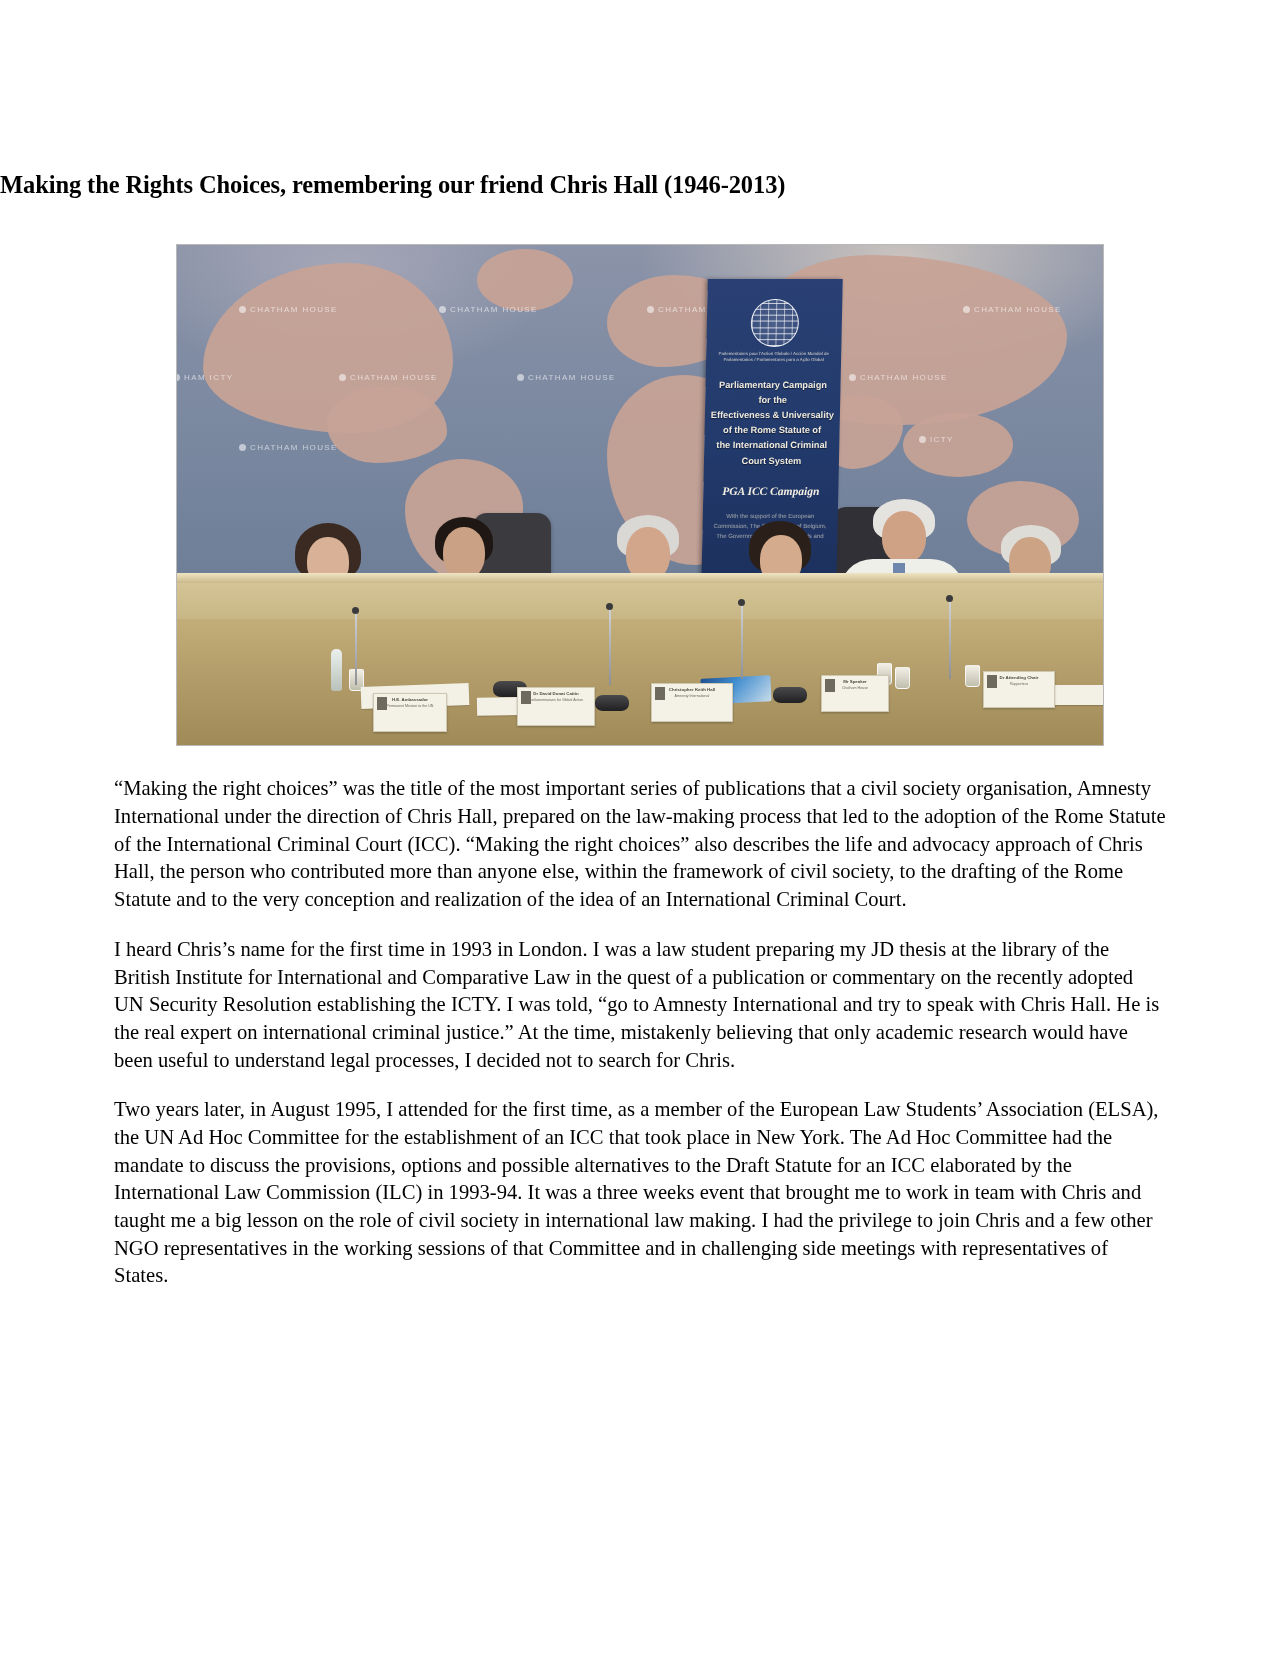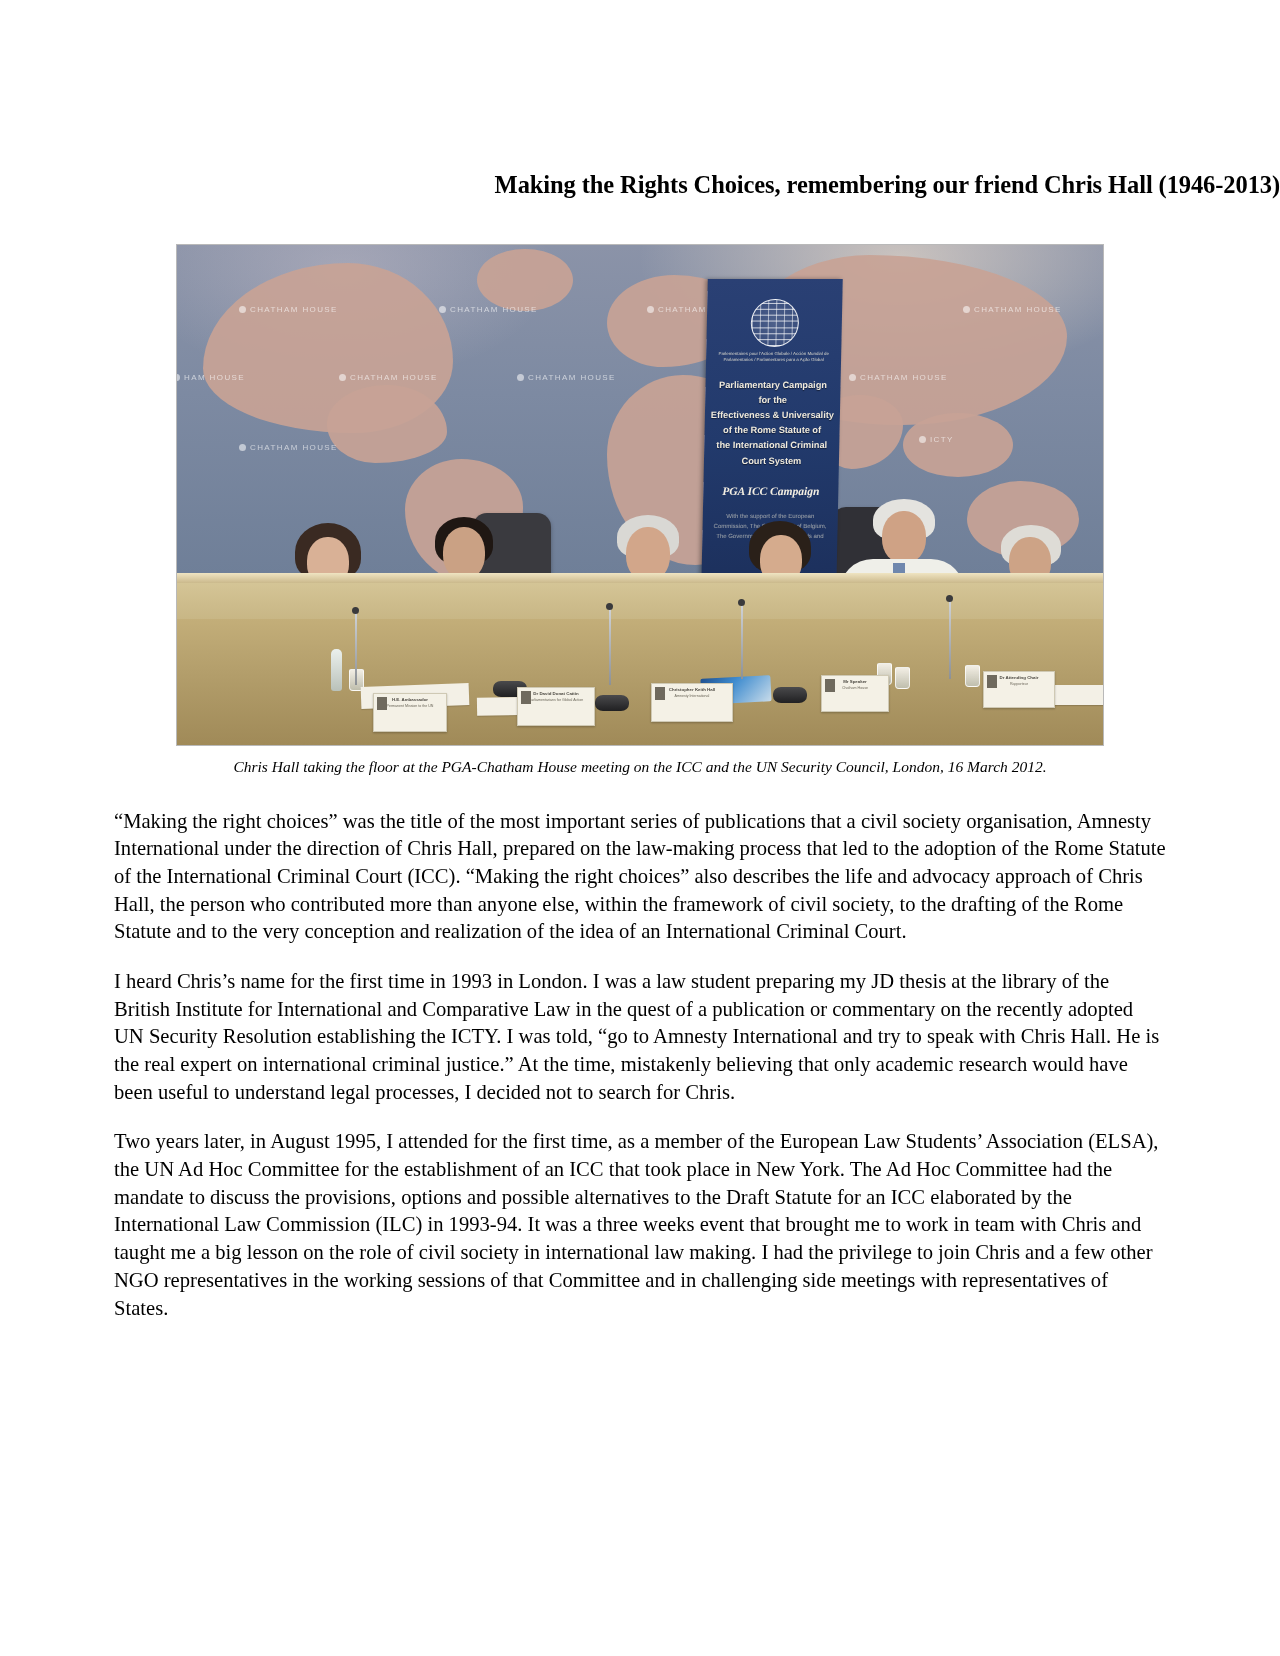--- a/index.html
+++ b/index.html
@@ -19,21 +19,21 @@
   .page {
     width: 1280px;
     height: 1656px;
     box-sizing: border-box;
     padding: 0;
     position: relative;
   }
 
   
   .doc-title {
-    text-align: right;
+    text-align: left;
     font-weight: bold;
     font-size: 24.5px;
     letter-spacing: -0.1px;
     margin: 0;
     padding-top: 170px;
     line-height: 1.2;
   }
 
   
   .figure {
@@ -318,21 +318,21 @@
         <div class="cont c-eu"></div>
         <div class="cont c-af"></div>
         <div class="cont c-as"></div>
         <div class="cont c-in"></div>
         <div class="cont c-se"></div>
         <div class="cont c-au"></div>
 
         <span class="wm" style="left:62px;  top:60px;">CHATHAM HOUSE</span>
         <span class="wm" style="left:262px; top:60px;">CHATHAM HOUSE</span>
         <span class="wm" style="left:470px; top:60px;">CHATHAM HOUSE</span>
-        <span class="wm" style="left:-4px;  top:128px;">HAM HOUSE</span>
+        <span class="wm" style="left:-4px;  top:128px;">HAM ICTY</span>
         <span class="wm" style="left:162px; top:128px;">CHATHAM HOUSE</span>
         <span class="wm" style="left:340px; top:128px;">CHATHAM HOUSE</span>
         <span class="wm" style="left:672px; top:128px;">CHATHAM HOUSE</span>
         <span class="wm" style="left:786px; top:60px;">CHATHAM HOUSE</span>
         <span class="wm" style="left:742px; top:190px;">ICTY</span>
         <span class="wm" style="left:62px;  top:198px;">CHATHAM HOUSE</span>
       </div>
 
       <div class="chair ch1"></div>
       <div class="chair ch2"></div>
@@ -446,21 +446,20 @@
         <span class="po">Chatham House</span>
       </div>
       <div class="plate" style="left:806px; top:426px; width:70px; height:32px;">
         <span class="plate-photo"></span>
         <span class="pn">Dr Attending Chair</span>
         <span class="po">Rapporteur</span>
       </div>
 
     </div>
 
-    <figcaption class="caption">Chris Hall taking the floor at the PGA-Chatham House meeting on the ICC and the UN Security Council, London, 16 March 2012.</figcaption>
   </figure>
 
   <div class="body-text">
     <p>“Making the right choices” was the title of the most important series of publications that a civil society organisation, Amnesty International under the direction of Chris Hall, prepared on the law-making process that led to the adoption of the Rome Statute of the International Criminal Court (ICC). “Making the right choices” also describes the life and advocacy approach of Chris Hall, the person who contributed more than anyone else, within the framework of civil society, to the drafting of the Rome Statute and to the very conception and realization of the idea of an International Criminal Court.</p>
     <p>I heard Chris’s name for the first time in 1993 in London. I was a law student preparing my JD thesis at the library of the British Institute for International and Comparative Law in the quest of a publication or commentary on the recently adopted UN Security Resolution establishing the ICTY. I was told, “go to Amnesty International and try to speak with Chris Hall. He is the real expert on international criminal justice.” At the time, mistakenly believing that only academic research would have been useful to understand legal processes, I decided not to search for Chris.</p>
     <p>Two years later, in August 1995, I attended for the first time, as a member of the European Law Students’ Association (ELSA), the UN Ad Hoc Committee for the establishment of an ICC that took place in New York. The Ad Hoc Committee had the mandate to discuss the provisions, options and possible alternatives to the Draft Statute for an ICC elaborated by the International Law Commission (ILC) in 1993-94. It was a three weeks event that brought me to work in team with Chris and taught me a big lesson on the role of civil society in international law making. I had the privilege to join Chris and a few other NGO representatives in the working sessions of that Committee and in challenging side meetings with representatives of States.</p>
   </div>
 
 </div>
 

